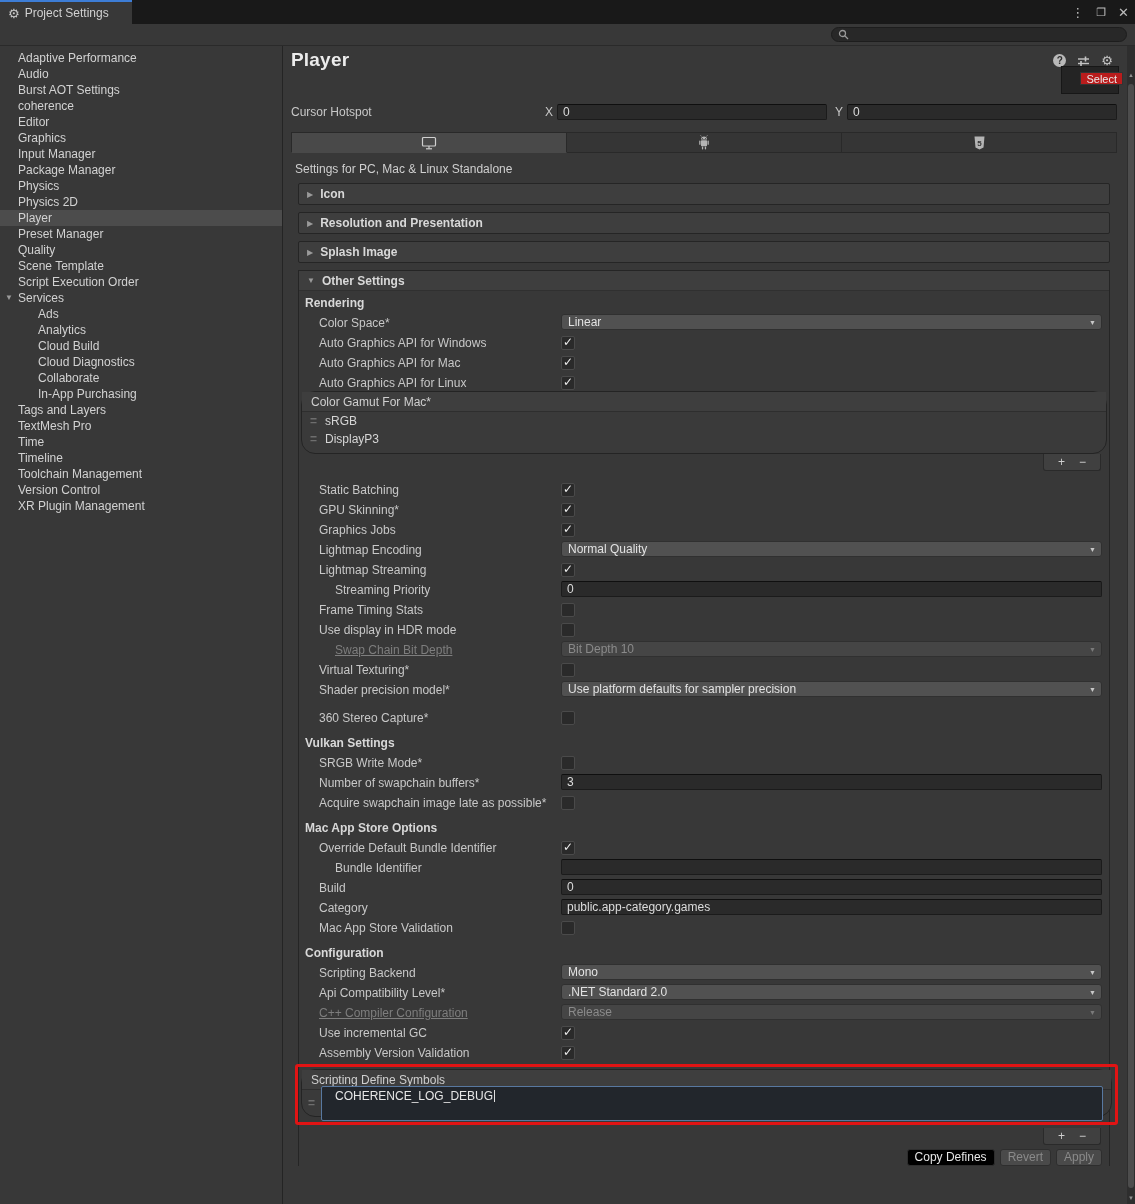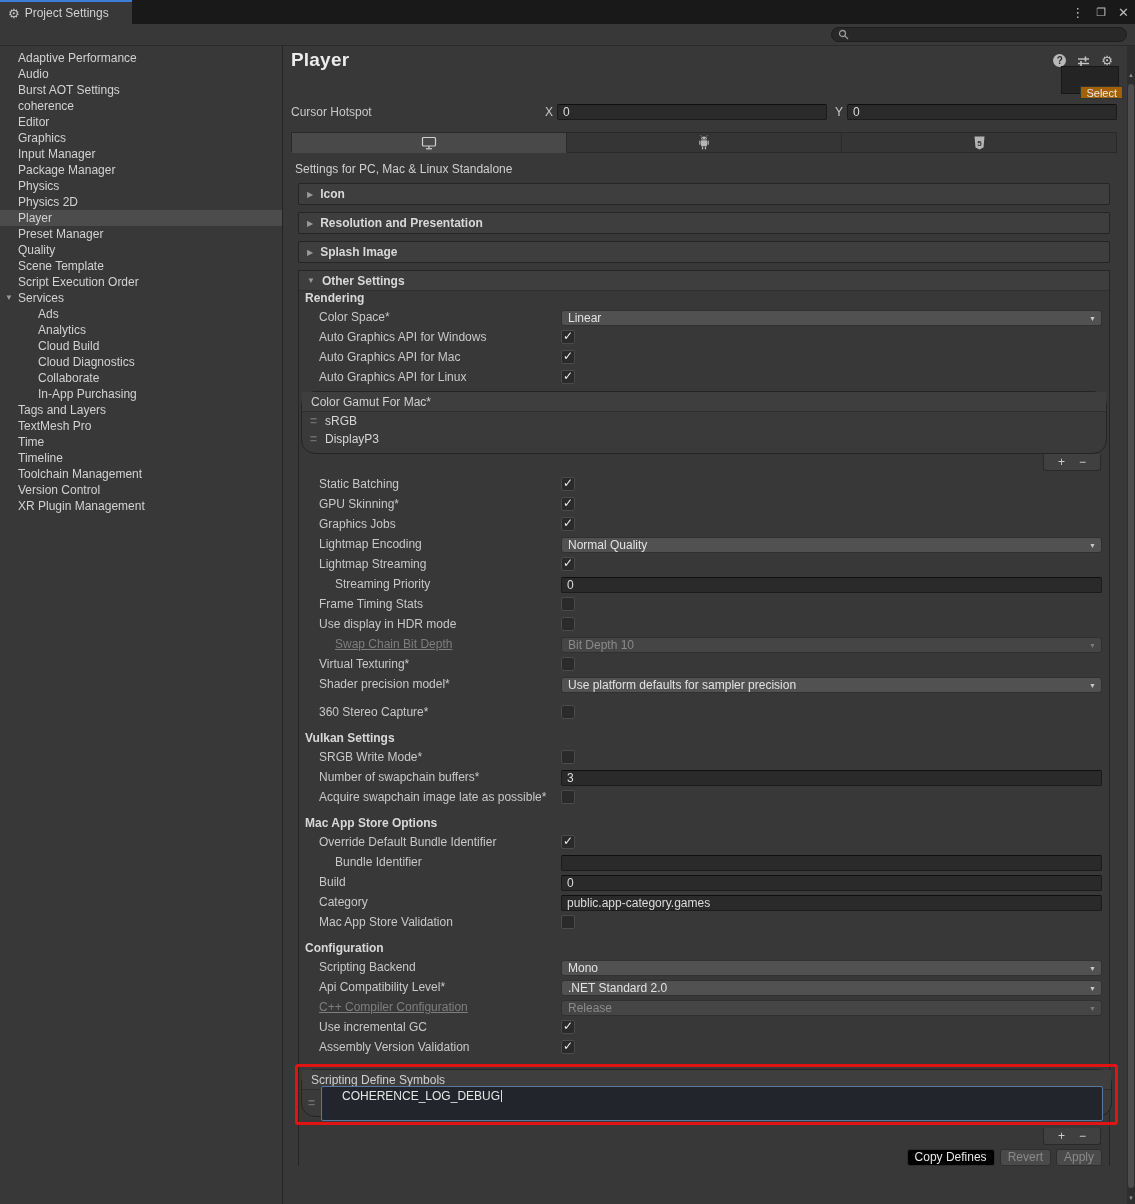--- a/index.html
+++ b/index.html
@@ -35,21 +35,21 @@
   .content { flex:1 1 auto; position:relative; overflow:hidden; padding-right:8px; }
 
   
   .content-header { height:28px; position:relative; }
   .page-title { position:absolute; left:8px; top:3px; font-size:19px; font-weight:bold; color:#ececec; letter-spacing:0.2px; }
   .header-icons { position:absolute; right:14px; top:8px; display:flex; gap:11px; align-items:center; }
   .help-icon { width:13px; height:13px; border-radius:50%; background:#b9b9b9; color:#2e2e2e; font-size:10px; font-weight:bold; text-align:center; line-height:13px; }
   .gear-icon { font-size:13px; color:#c4c4c4; line-height:1; }
 
   .thumb-box { position:absolute; right:16px; top:20px; width:58px; height:28px; background:#242424; border:1px solid #171717; }
-  .select-btn { position:absolute; right:12px; top:40px; background:#a16207; border:1px solid #333; color:#e8e8e8; font-size:11px; padding:0 5px; height:13px; line-height:12px; }
+  .select-btn { position:absolute; right:12px; top:26px; background:#b91c1c; border:1px solid #333; color:#e8e8e8; font-size:11px; padding:0 5px; height:13px; line-height:12px; }
 
   
   .hotspot-row { margin:30px 10px 0 8px; display:flex; align-items:center; height:16px; }
   .hotspot-label { flex:0 0 254px; }
   .axis-label { flex:0 0 12px; color:#c8c8c8; }
   .axis-field { flex:1 1 auto; height:16px; background:#2a2a2a; border:1px solid #1b1b1b; border-top-color:#0f0f0f; border-radius:2px; padding:0 5px; line-height:14px; color:#dcdcdc; margin-right:8px; }
   .axis-field:last-child { margin-right:0; }
 
   
   .ptabs { margin:12px 10px 0 8px; height:21px; display:flex; background:#303030; }
@@ -61,21 +61,21 @@
 
   
   .sections { margin:7px 0 0 15px; width:812px; }
   .section-box { border:1px solid #252525; background:#3e3e3e; border-radius:2px; height:22px; display:flex; align-items:center; padding:0 8px; gap:7px; margin-bottom:7px; font-weight:bold; color:#d8d8d8; }
   .caret { font-size:8px; color:#9a9a9a; }
 
   .big-box { margin-left:15px; width:812px; border:1px solid #252525; border-bottom:none; background:#383838; }
   .big-box-header { height:20px; background:#3e3e3e; display:flex; align-items:center; gap:7px; padding:0 8px; font-weight:bold; color:#d8d8d8; border-bottom:1px solid #303030; }
 
   
-  .prow { height:20px; display:flex; align-items:flex-start; position:relative; }
+  .prow { height:20px; display:flex; align-items:flex-end; position:relative; }
   .plabel { flex:0 0 262px; overflow:hidden; white-space:nowrap; color:#c8c8c8; }
   .plabel.ind1 { padding-left:20px; }
   .plabel.ind2 { padding-left:36px; }
   .prow.sub { font-weight:bold; color:#d8d8d8; padding-left:6px; height:19px; }
   .pvalue { flex:1 1 auto; margin-right:7px; display:flex; align-items:center; }
   .dropdown { width:100%; height:16px; background:#515151; border:1px solid #303030; border-radius:3px; display:flex; align-items:center; padding:0 6px; color:#e2e2e2; position:relative; }
   .dropdown .ddarrow { position:absolute; right:5px; top:4px; font-size:7px; color:#c8c8c8; }
   .textfield { width:100%; height:16px; background:#2a2a2a; border:1px solid #1b1b1b; border-top-color:#0f0f0f; border-radius:2px; padding:0 5px; line-height:14px; color:#dcdcdc; }
   .checkbox { width:14px; height:14px; background:#2a2a2a; border:1px solid #4a4a4a; border-radius:2px; position:relative; }
   .checkbox .tick { position:absolute; left:1px; top:-2px; font-size:12px; color:#ededed; }
@@ -89,21 +89,21 @@
   .rlist-header { height:20px; background:#3e3e3e; border-bottom:1px solid #2e2e2e; display:flex; align-items:center; padding:0 9px; color:#cfcfcf; }
   .rlist-item { height:18px; display:flex; align-items:center; padding:0 8px; gap:8px; color:#d6d6d6; }
   .drag-handle { color:#6e6e6e; font-weight:bold; font-size:12px; }
   .rlist-pad { height:5px; }
   .list-footer { width:58px; height:17px; margin:0 8px 0 auto; background:#404040; border:1px solid #2a2a2a; border-top:none; border-radius:0 0 3px 3px; display:flex; align-items:center; justify-content:space-evenly; color:#cfcfcf; }
   .list-footer span { font-size:12px; line-height:1; }
 
   
   .red-annotation { border:3px solid #e11414; border-radius:3px; margin:-3px -9px 0 -4px; padding:2px 3px 5px 3px; }
   .defines-item { height:26px; display:flex; align-items:center; padding:0 6px; gap:6px; }
-  .defines-input { flex:1 1 auto; height:35px; background:#22262c; border:1px solid #5878a0; border-radius:2px; padding:0 20px; color:#e6e6e6; line-height:19px; margin-right:2px; }
+  .defines-input { flex:1 1 auto; height:35px; background:#22262c; border:1px solid #5878a0; border-radius:2px; padding:0 13px; color:#e6e6e6; line-height:19px; margin-right:2px; }
   .defines-input::after { content:""; display:inline-block; width:1px; height:12px; background:#dfdfdf; margin-left:1px; vertical-align:-2px; }
 
   
   .apply-row { display:flex; justify-content:flex-end; gap:5px; margin:4px 7px 0 0; }
   .ubtn { height:17px; background:#000000; border:1px solid #2e2e2e; border-radius:3px; color:#e6e6e6; font-size:12px; padding:0 7px; line-height:15px; }
   .ubtn.disabled { background:#4a4a4a; color:#8a8a8a; }
 
   
   .vscroll { position:absolute; right:0; top:0; bottom:0; width:8px; background:#2e2e2e; }
   .vscroll .arr { position:absolute; left:0; width:8px; text-align:center; font-size:6px; color:#8f8f8f; }

